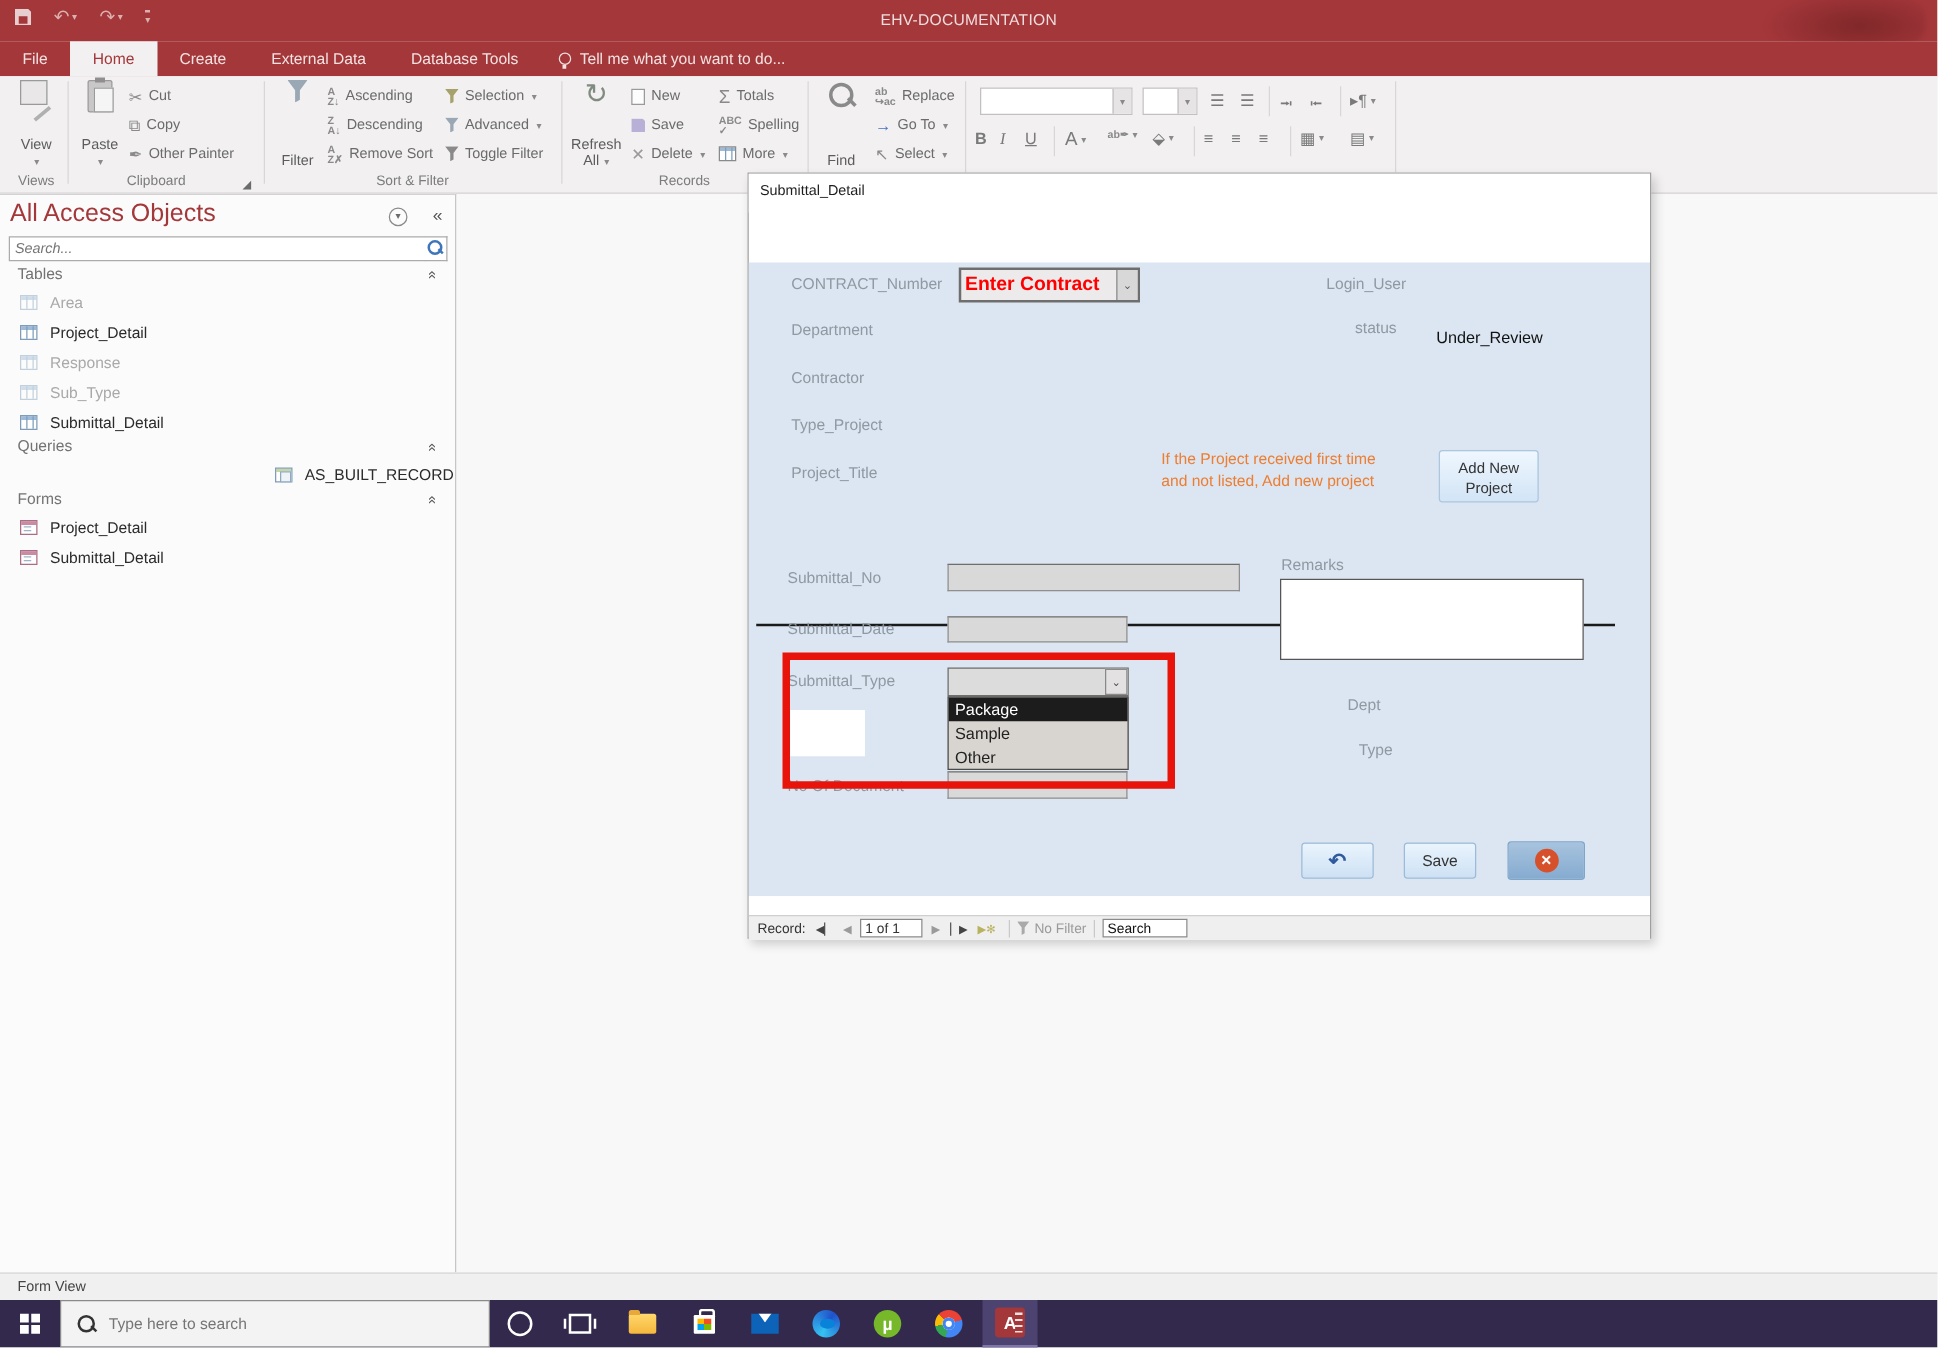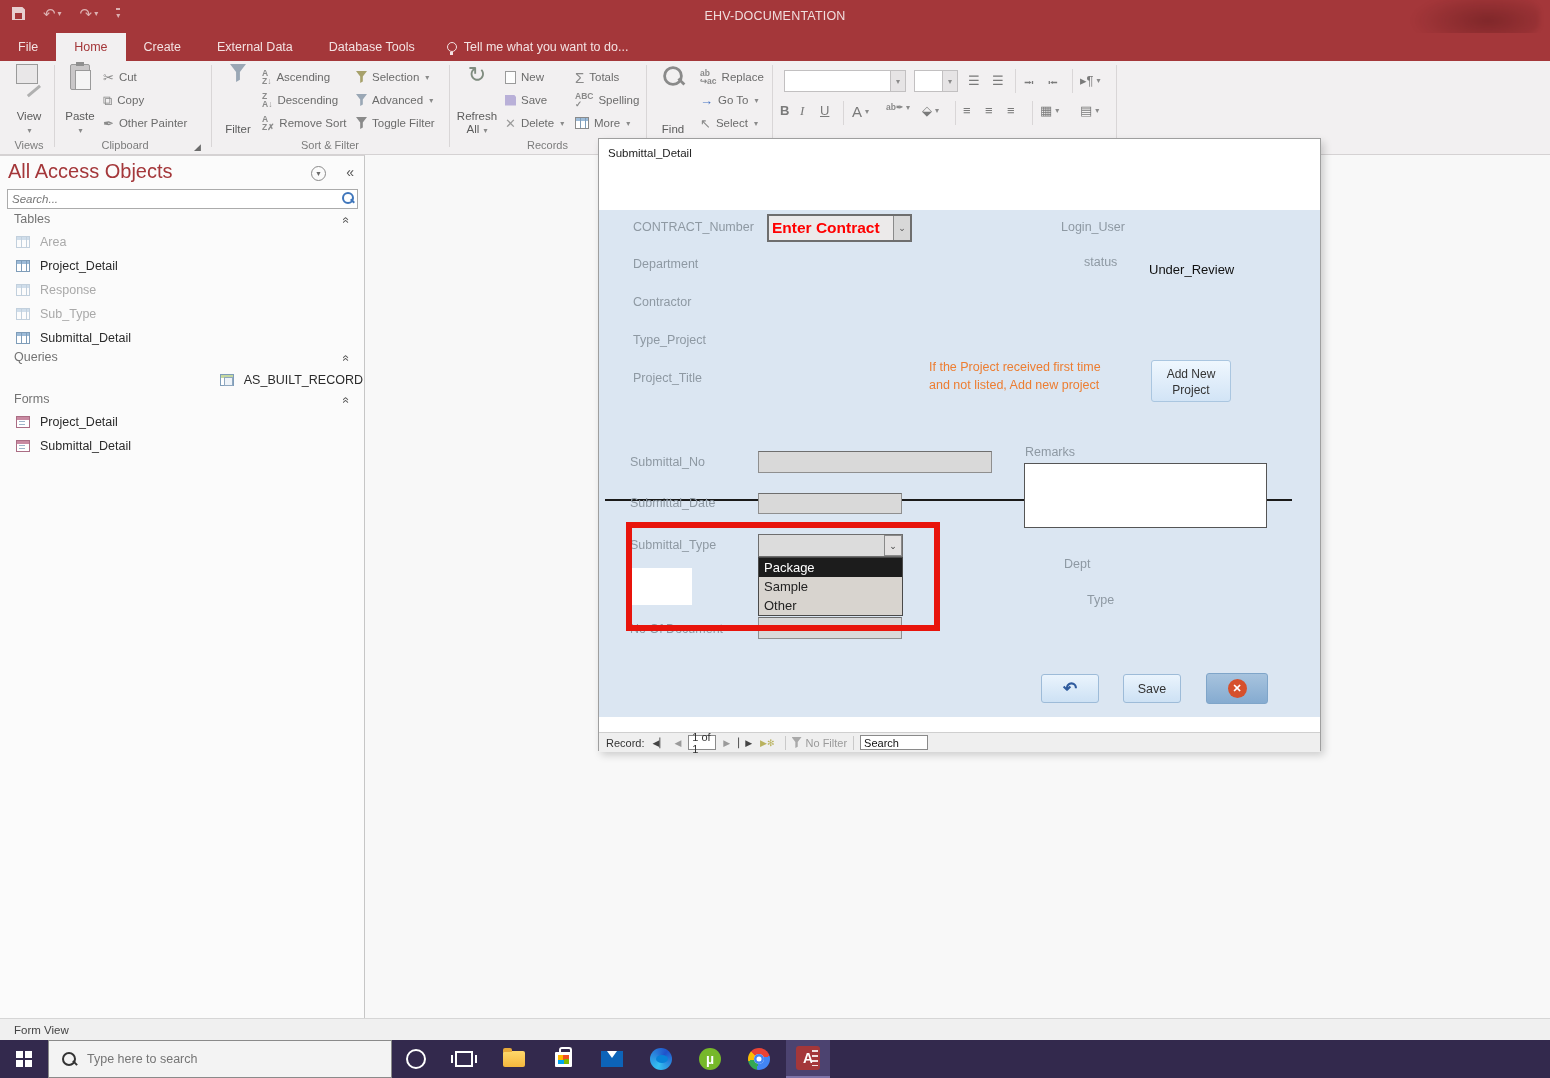--- a/index.html
+++ b/index.html
@@ -106,21 +106,21 @@
   .dditem.sel { background:#1c1c1c; color:#fff; }
   .whitebox { position:absolute; left:30px; top:427px; width:63px; height:37px; background:#fff; z-index:28; }
   .red-annotation { position:absolute; left:27px; top:381px; width:314px; height:109px; border:6px solid #e8140c; z-index:40; pointer-events:none; }
   .btn-blue { position:absolute; top:533px; height:29px; border:1px solid #9dbbd8; border-radius:3px; background:linear-gradient(#eaf4fd,#cde1f4); display:flex; align-items:center; justify-content:center; font-size:12.5px; color:#333; }
   .btn-close { position:absolute; left:607px; top:532px; width:62px; height:31px; border:1px solid #7fa5c9; border-radius:3px; background:linear-gradient(#a7c3de,#85abd0); display:flex; align-items:center; justify-content:center; }
   .i-closedot { width:19px; height:19px; border-radius:50%; background:#d6502c; color:#fff; font-size:11px; font-weight:bold; display:flex; align-items:center; justify-content:center; }
   .fw-whitestrip { position:absolute; left:0; top:578px; width:100%; height:15px; background:#fff; }
   .recbar { position:absolute; left:0; top:593px; width:100%; height:20px; background:#efefef; border-top:1px solid #cfcfcf; display:flex; align-items:center; font-size:11px; color:#333; }
   .recnav { font-size:9px; color:#444; margin:0 4px; }
   .recnav.dim { color:#b9b25e; }
-  .recbox { width:28px; height:15px; background:#fff; border:1px solid #8a8a8a; font-size:11px; padding-left:3px; margin:0 3px; display:flex; align-items:center; }
+  .recbox { width:50px; height:15px; background:#fff; border:1px solid #8a8a8a; font-size:11px; padding-left:3px; margin:0 3px; display:flex; align-items:center; }
   .recsep { width:1px; height:14px; background:#c9c9c9; margin:0 6px; }
   .nofilter { color:#9a9a9a; display:flex; align-items:center; gap:4px; }
   .i-funnelx { width:10px; height:11px; background:#a9a9a9; clip-path:polygon(0 0,100% 0,62% 45%,62% 88%,38% 100%,38% 45%); }
   .recsearch { width:68px; height:15px; border:1px solid #8a8a8a; font-size:11px; padding:0 3px; font-family:"Liberation Sans",sans-serif; color:#111; background:#fff; }
 
   
   .statusbar { position:absolute; left:0; top:1018px; width:1550px; height:22px; background:#f0f0f0; border-top:1px solid #d6d6d6; display:flex; align-items:center; z-index:6; }
   .statusbar span { font-size:11.5px; color:#444; margin-left:14px; }
   .taskbar { position:absolute; left:0; top:1040px; width:1550px; height:38px; background:#33294d; z-index:6; }
   .startbtn { position:absolute; left:0; top:0; width:48px; height:38px; display:flex; align-items:center; justify-content:center; }
@@ -464,21 +464,21 @@
       <div class="dditem">Sample</div>
       <div class="dditem">Other</div>
     </div>
     <div class="whitebox" style="top:358px;"></div>
 
     <div class="flabel" style="left:31px; top:412px;">No Of Document</div>
     <div class="ginput" style="left:159px; top:407px; width:144px;"></div>
 
     <div class="red-annotation" style="top:312px;"></div>
 
-    <div class="flabel" style="left:465px; top:347px;">Dept</div>
+    <div class="flabel" style="left:479px; top:347px;">Dept</div>
     <div class="flabel" style="left:488px; top:383px;">Type</div>
 
     <div class="btn-blue" style="left:442px; top:464px; width:58px;">
       <span style="color:#2f5b9d; font-size:17px; font-weight:bold;">↶</span>
     </div>
     <div class="btn-blue" style="left:524px; top:464px; width:58px;">Save</div>
     <div class="btn-close" style="top:463px;">
       <span class="i-closedot">✕</span>
     </div>
   </div>

